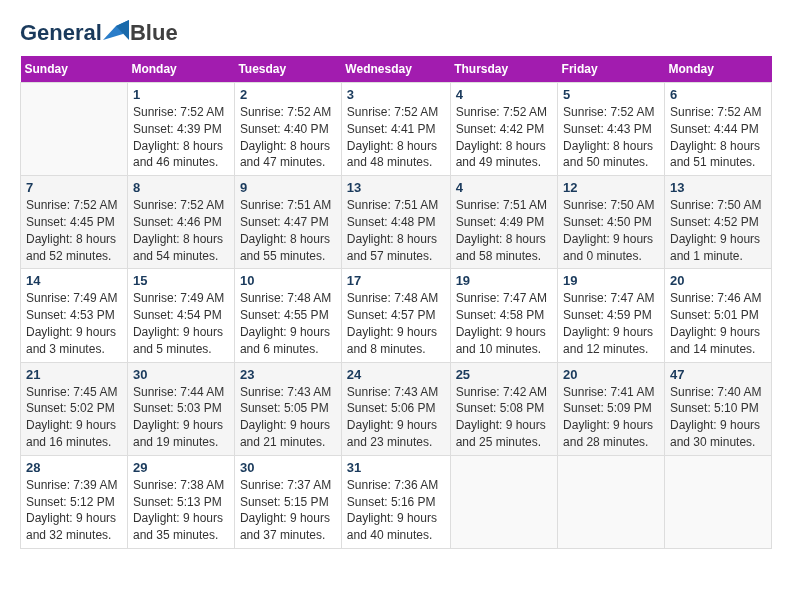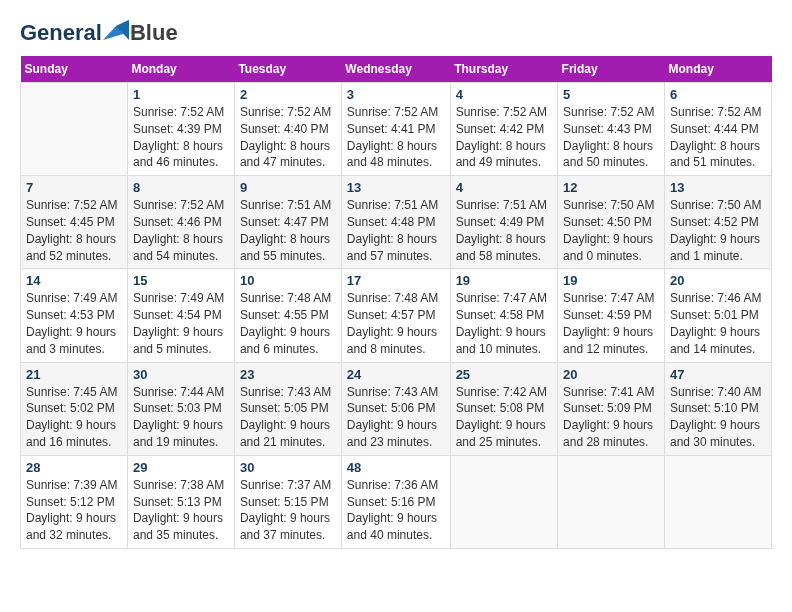--- a/index.html
+++ b/index.html
@@ -228,21 +228,21 @@
         </td>
         <td>
           <span class="day-num">29</span>
           <div class="day-info">Sunrise: 7:38 AM<br>Sunset: 5:13 PM<br>Daylight: 9 hours<br>and 35 minutes.</div>
         </td>
         <td>
           <span class="day-num">30</span>
           <div class="day-info">Sunrise: 7:37 AM<br>Sunset: 5:15 PM<br>Daylight: 9 hours<br>and 37 minutes.</div>
         </td>
         <td>
-          <span class="day-num">48</span>
+          <span class="day-num">31</span>
           <div class="day-info">Sunrise: 7:36 AM<br>Sunset: 5:16 PM<br>Daylight: 9 hours<br>and 40 minutes.</div>
         </td>
         <td class="empty-cell"></td>
         <td class="empty-cell"></td>
         <td class="empty-cell"></td>
       </tr>
     </tbody>
 </table>
 
 <style>

